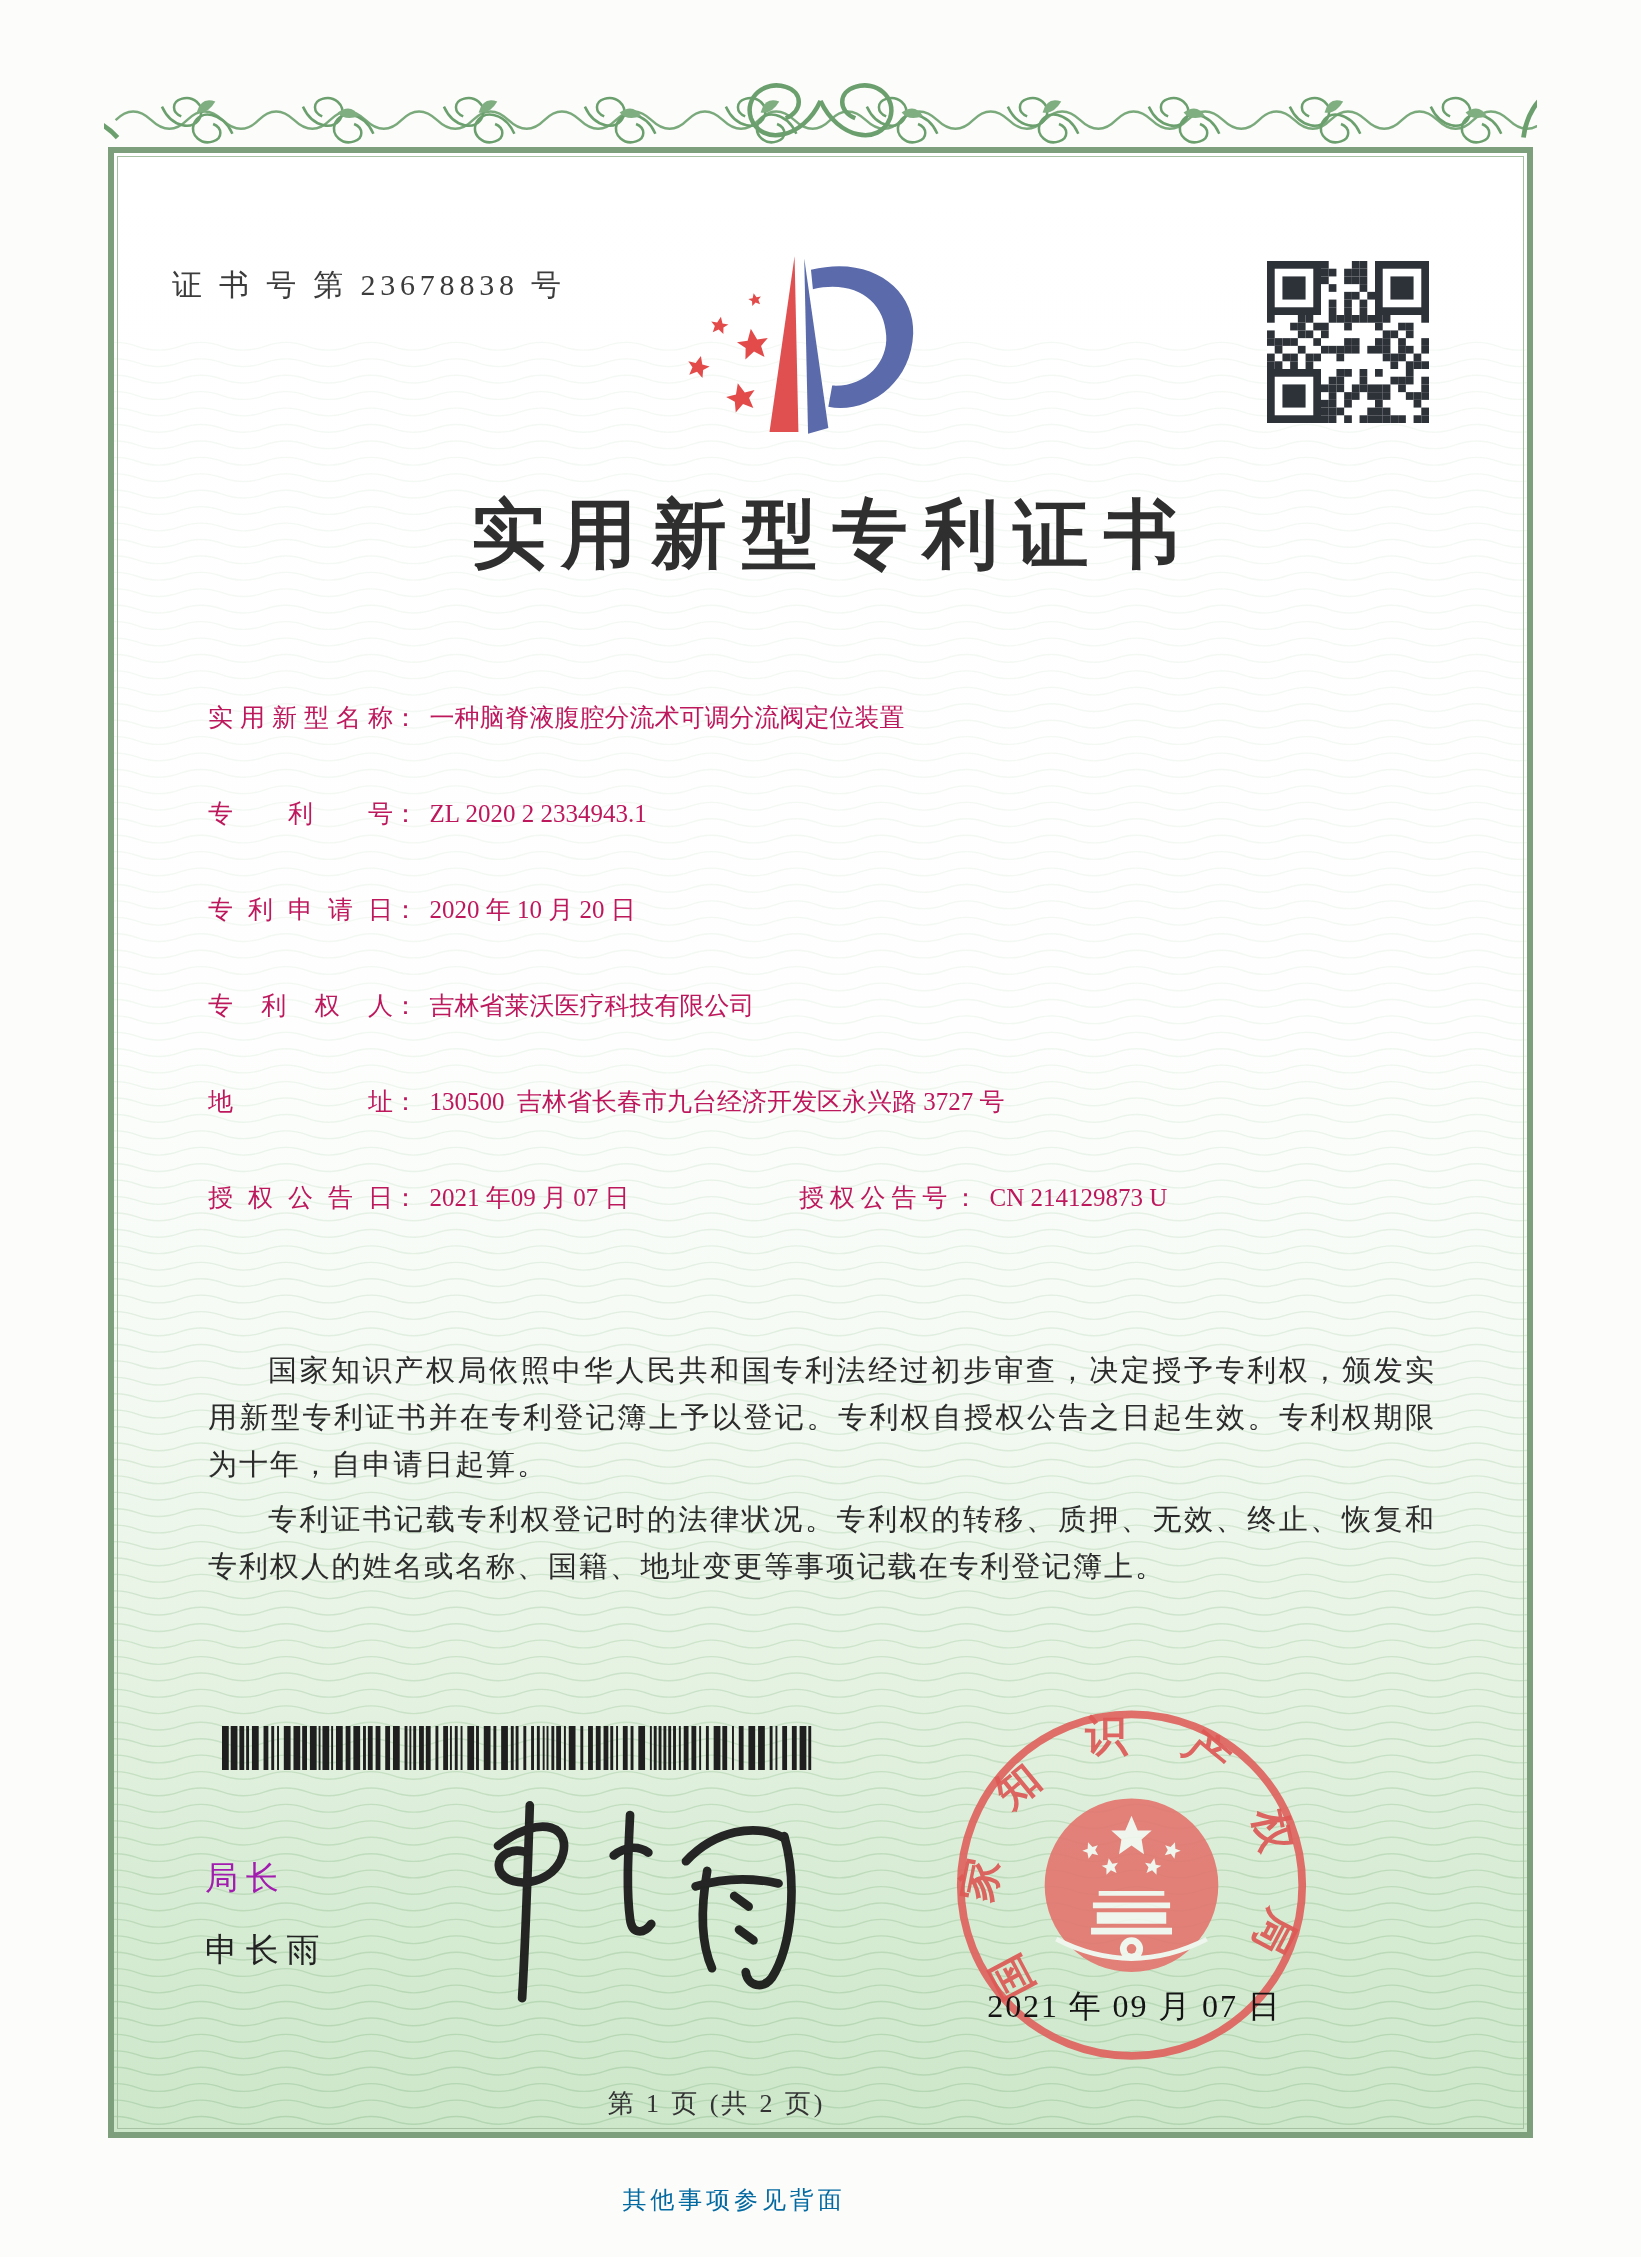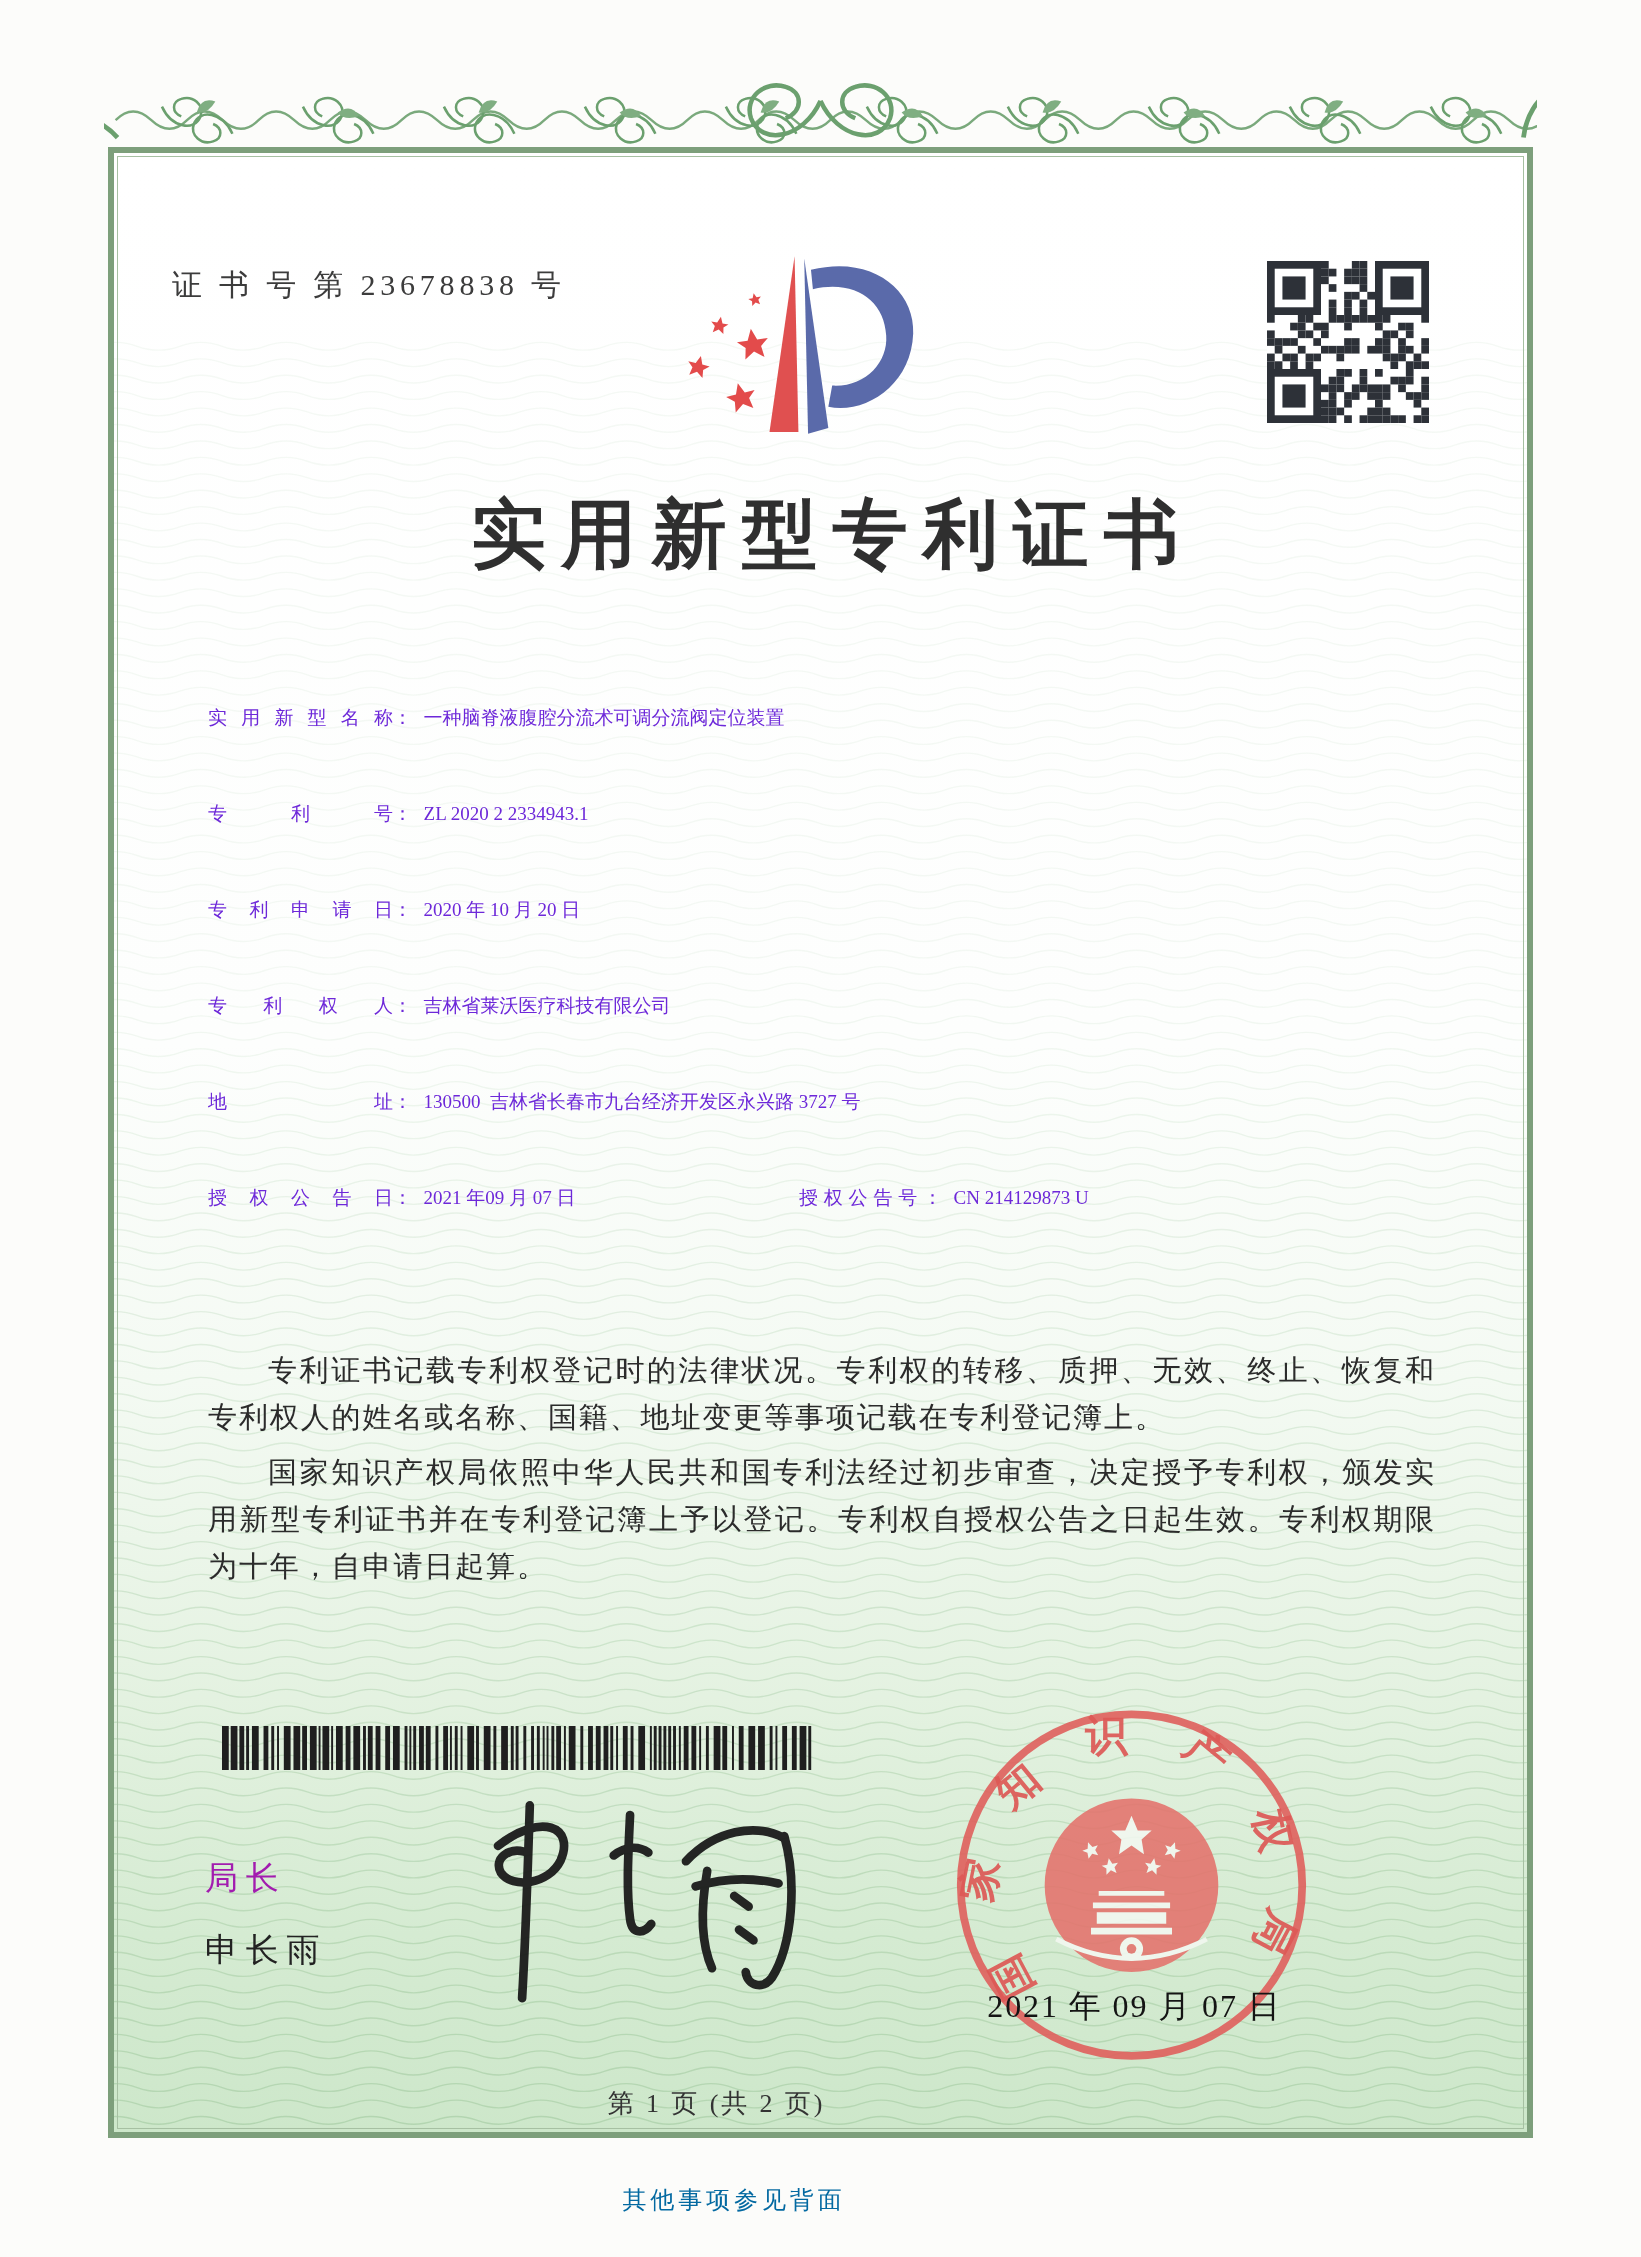--- a/index.html
+++ b/index.html
@@ -37,21 +37,21 @@
     position:absolute;left:172px;top:265px;
     font-size:30px;letter-spacing:4.8px;color:#3c3c3c;
   }
   .logo{position:absolute;left:666px;top:239px;width:261px;height:217px;}
   .qr{position:absolute;left:1267px;top:261px;width:162px;height:162px;}
   .title{
     position:absolute;left:0;top:485px;width:1641px;
     text-align:center;font-size:75px;font-weight:600;
     letter-spacing:15.4px;color:#2f2f2f;padding-left:12px;
   }
-  .fields{position:absolute;left:208px;top:697px;width:1226px;font-size:19px;color:#6d28d9;}
+  .fields{position:absolute;left:208px;top:697px;width:1226px;font-size:25px;color:#be185d;}
   .frow{position:relative;height:42px;line-height:42px;margin-top:54px;white-space:nowrap;}
   .frow.first{margin-top:0;}
   .frow.second{margin-top:62px;}
   .flabel{
     display:inline-block;width:185px;
     text-align:justify;text-align-last:justify;text-justify:inter-character;
     vertical-align:bottom;
   }
   .colon{margin-right:11.6px;}
   .fvalue{white-space:pre-wrap;}
@@ -442,22 +442,22 @@
       </div>
       <div class="frow">
         <span class="flabel">授权公告日</span><span class="colon">：</span><span class="fvalue">2021 年09 月 07 日</span>
         <span class="pair2">
           <span class="flabel">授权公告号</span><span class="colon">：</span><span class="fvalue">CN 214129873 U</span>
         </span>
       </div>
     </div>
 
     <div class="paras">
+      <p>国家知识产权局依照中华人民共和国专利法经过初步审查，决定授予专利权，颁发实用新型专利证书并在专利登记簿上予以登记。专利权自授权公告之日起生效。专利权期限为十年，自申请日起算。</p>
       <p>专利证书记载专利权登记时的法律状况。专利权的转移、质押、无效、终止、恢复和专利权人的姓名或名称、国籍、地址变更等事项记载在专利登记簿上。</p>
-      <p>国家知识产权局依照中华人民共和国专利法经过初步审查，决定授予专利权，颁发实用新型专利证书并在专利登记簿上予以登记。专利权自授权公告之日起生效。专利权期限为十年，自申请日起算。</p>
     </div>
 
     <svg class="barcode" id="barcode" viewBox="0 0 616 46" preserveAspectRatio="none">
         <rect x="0" y="0" width="7" height="46" fill="#1f1f1f"></rect>
         <rect x="9" y="0" width="7" height="46" fill="#1f1f1f"></rect>
         <rect x="18" y="0" width="5" height="46" fill="#1f1f1f"></rect>
         <rect x="25" y="0" width="3" height="46" fill="#1f1f1f"></rect>
         <rect x="31" y="0" width="7" height="46" fill="#1f1f1f"></rect>
         <rect x="43" y="0" width="5" height="46" fill="#1f1f1f"></rect>
         <rect x="51" y="0" width="3" height="46" fill="#1f1f1f"></rect>

